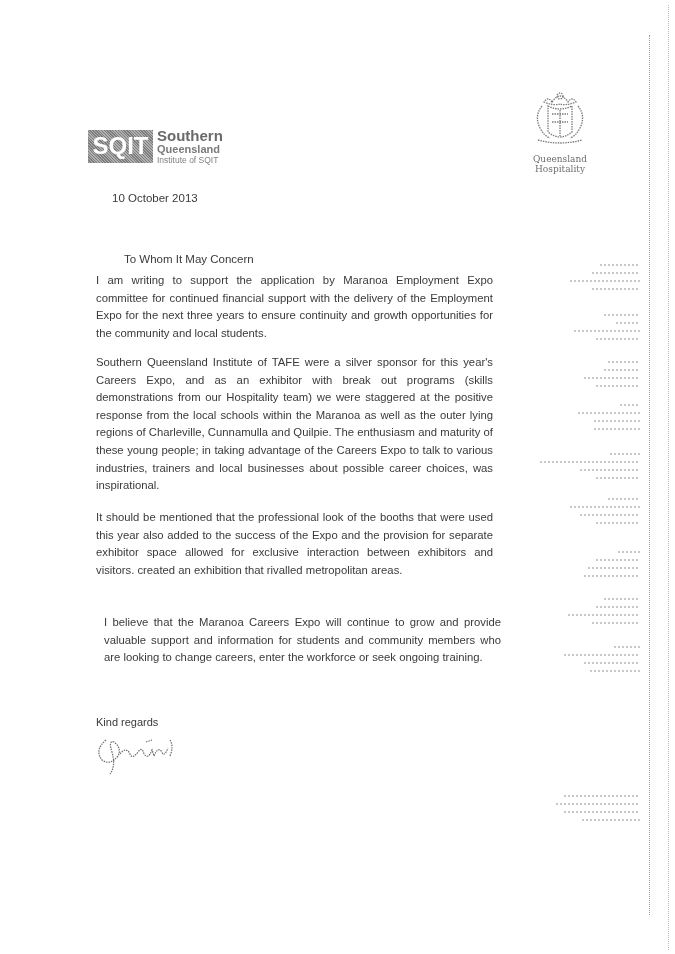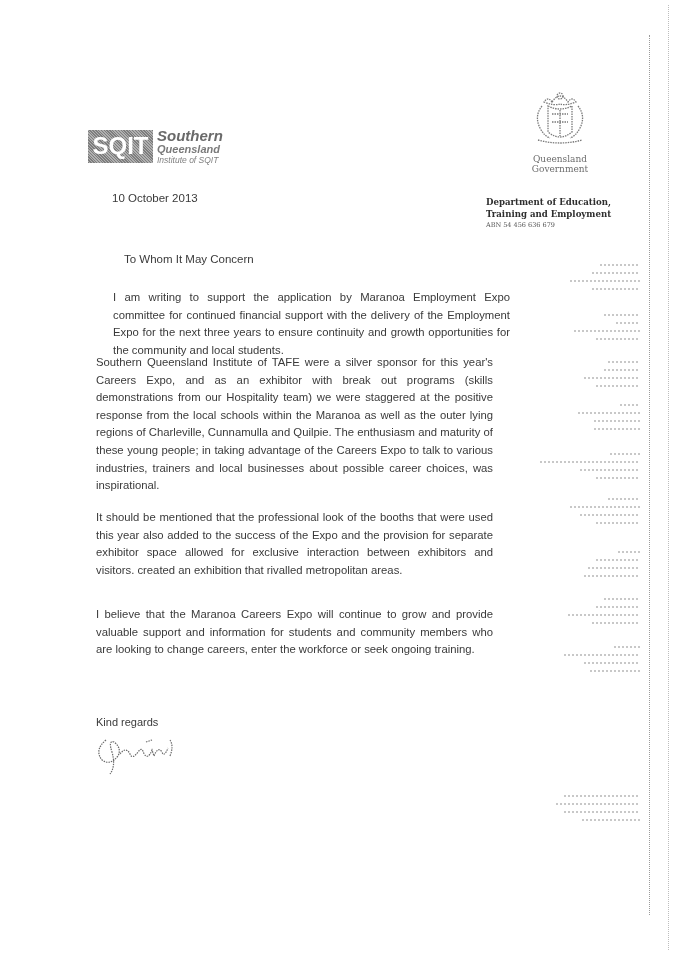--- a/index.html
+++ b/index.html
@@ -12,21 +12,21 @@
     .edge.a { left: 649px; top: 35px; height: 880px; }
     .edge.b { left: 668px; top: 5px; height: 945px; border-left-color: #bdbdbd; }
 
     
     .sqit { position: absolute; left: 88px; top: 128px; display: flex; align-items: center; }
     .sqit-box { width: 65px; height: 33px; background:
                 repeating-linear-gradient(45deg, #7d7d7d 0 1px, #b0b0b0 1px 2px);
                 display: flex; align-items: center; justify-content: center;
                 color: #ffffff; font-weight: bold; font-size: 24px; letter-spacing: 0px;
                 font-family: "Liberation Sans", sans-serif; }
-    .sqit-text { margin-left: 4px; line-height: 1; font-style: italic; }
+    .sqit-text { margin-left: 4px; line-height: 1; }
     .sqit-text .l1 { font-size: 15px; font-weight: bold; color: #6a6a6a; }
     .sqit-text .l2 { font-size: 11px; font-weight: bold; color: #7a7a7a; margin-top: 1px; }
     .sqit-text .l3 { font-size: 8.5px; color: #808080; margin-top: 1px; }
 
     
     .qgov { position: absolute; left: 527px; top: 88px; width: 66px; text-align: center; }
     .crest { width: 60px; height: 62px; margin: 0 auto; }
     .qgov .g1, .qgov .g2 { font-family: "DejaVu Serif", serif; font-size: 9px; color: #6e6e6e; line-height: 10px; }
 
     .dept { position: absolute; left: 486px; top: 196px; font-family: "DejaVu Serif", serif; }
@@ -77,28 +77,23 @@
         <path d="M22 14 Q30 2 38 14 Q42 8 46 14 Q36 18 30 16 Q24 18 14 14 Q18 8 22 14Z"></path>
         <path d="M18 18 Q30 24 42 18 L42 44 Q30 54 18 44 Z"></path>
         <path d="M12 18 Q4 28 10 40 Q14 48 20 50"></path>
         <path d="M48 18 Q56 28 50 40 Q46 48 40 50"></path>
         <path d="M22 26 L38 26 M22 34 L38 34 M30 22 L30 48"></path>
         <path d="M8 52 Q30 58 52 52"></path>
         <circle cx="30" cy="8" r="3"></circle>
       </g>
     </svg>
     <div class="g1">Queensland</div>
-    <div class="g2">Government</div>
+    <div class="g2">Hospitality</div>
   </div>
 
-  <div class="dept">
-    <div class="d1">Department of Education,</div>
-    <div class="d2">Training and Employment</div>
-    <div class="abn">ABN 54 456 636 679</div>
-  </div>
 
   <div class="addr" style="top:264px">
     <div class="ln" style="width:40px"></div>
       <div class="ln" style="width:48px"></div>
       <div class="ln" style="width:70px"></div>
       <div class="ln" style="width:48px"></div>
   </div>
   <div class="addr" style="top:314px">
     <div class="ln" style="width:36px"></div>
       <div class="ln" style="width:24px"></div>
@@ -150,24 +145,24 @@
   <div class="addr" style="top:795px">
     <div class="ln" style="width:76px"></div>
       <div class="ln" style="width:84px"></div>
       <div class="ln" style="width:76px"></div>
       <div class="ln" style="width:58px"></div>
   </div>
 
   <div class="date">10 October 2013</div>
   <div class="salute">To Whom It May Concern</div>
 
-  <p class="para p1" style="margin:17px">I am writing to support the application by Maranoa Employment Expo committee for continued financial support with the delivery of the Employment Expo for the next three years to ensure continuity and growth opportunities for the community and local students.</p>
+  <p class="para p1" style="margin:0">I am writing to support the application by Maranoa Employment Expo committee for continued financial support with the delivery of the Employment Expo for the next three years to ensure continuity and growth opportunities for the community and local students.</p>
   <p class="para p2" style="margin:0">Southern Queensland Institute of TAFE were a silver sponsor for this year's Careers Expo, and as an exhibitor with break out programs (skills demonstrations from our Hospitality team) we were staggered at the positive response from the local schools within the Maranoa as well as the outer lying regions of Charleville, Cunnamulla and Quilpie. The enthusiasm and maturity of these young people; in taking advantage of the Careers Expo to talk to various industries, trainers and local businesses about possible career choices, was inspirational.</p>
   <p class="para p3" style="margin:0">It should be mentioned that the professional look of the booths that were used this year also added to the success of the Expo and the provision for separate exhibitor space allowed for exclusive interaction between exhibitors and visitors. created an exhibition that rivalled metropolitan areas.</p>
-  <p class="para p4" style="margin:0">I believe that the Maranoa Careers Expo will continue to grow and provide valuable support and information for students and community members who are looking to change careers, enter the workforce or seek ongoing training.</p>
+  <p class="para p4" style="margin:8px">I believe that the Maranoa Careers Expo will continue to grow and provide valuable support and information for students and community members who are looking to change careers, enter the workforce or seek ongoing training.</p>
 
   <div class="closing">Kind regards</div>
 
   <svg class="signature" viewBox="0 0 110 44">
     <g fill="none" stroke="#6a6a6a" stroke-width="1.2" stroke-dasharray="1.5 1">
       <path d="M14 8 Q2 18 10 28 Q18 34 26 24 Q30 16 22 10 Q16 8 20 20 Q24 34 18 42"></path>
       <path d="M28 22 Q34 14 38 22 Q40 28 46 20 Q50 14 52 22 Q56 28 60 18 L62 24 Q66 14 70 20 Q72 26 76 16"></path>
       <path d="M54 10 L60 8 M78 8 Q82 14 78 24"></path>
     </g>
   </svg>

